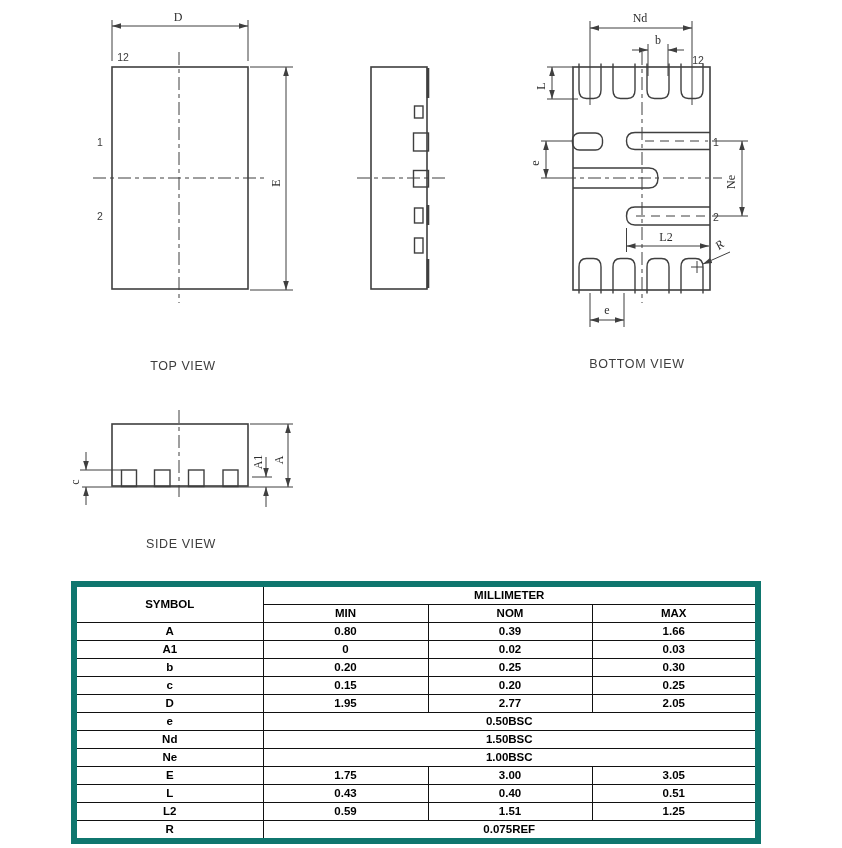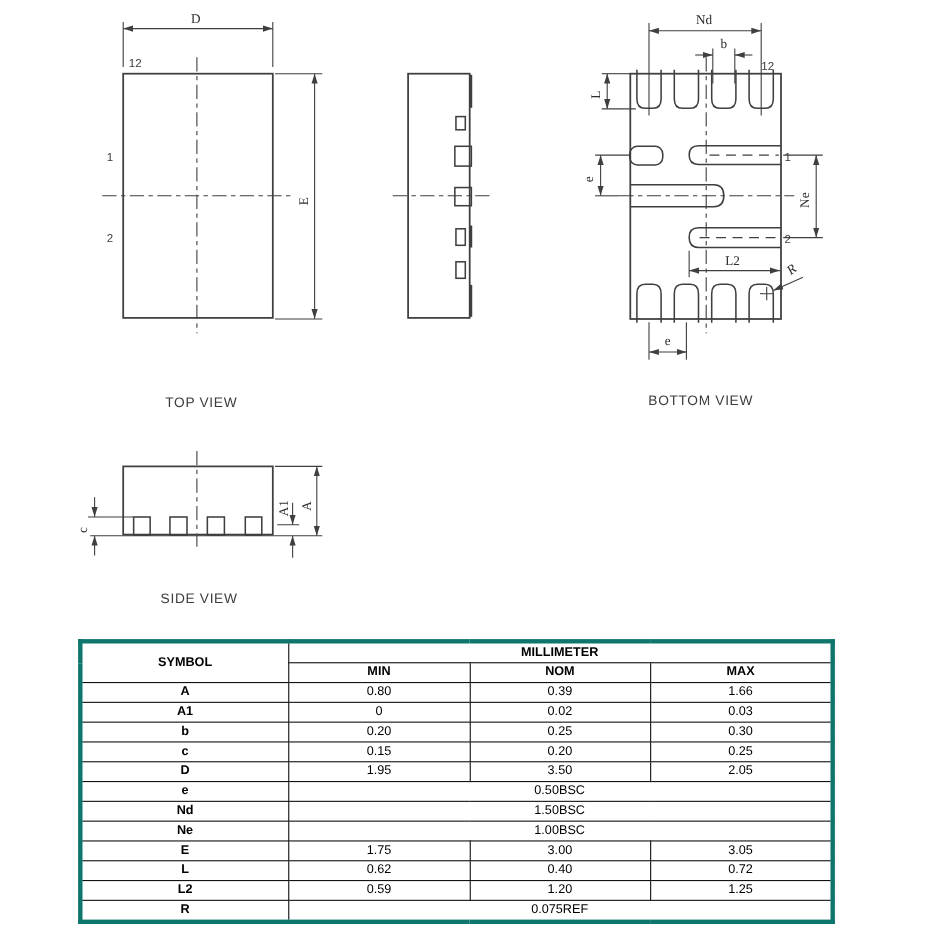--- a/index.html
+++ b/index.html
@@ -12,23 +12,23 @@
   .arr2{marker-start:url(#ar);marker-end:url(#ar);}
   .arre{marker-end:url(#ar);}
   .cl{fill:none;stroke:#3f3f3f;stroke-width:1;stroke-dasharray:13 4 4 4;}
   .dash{fill:none;stroke:#3f3f3f;stroke-width:1;stroke-dasharray:9 6;}
   .thick{stroke:#3f3f3f;stroke-width:2.6;}
   .dlbl{font:12px "Liberation Serif",serif;fill:#2e2e2e;text-anchor:middle;}
   .ital{font-style:italic;}
   .pin{font:10.5px "Liberation Sans",sans-serif;fill:#3b3b3b;text-anchor:middle;}
   .vtitle{font:12.5px "Liberation Sans",sans-serif;fill:#3d3d3d;text-anchor:middle;letter-spacing:.6px;}
   .dim-table{position:absolute;left:71px;top:581px;width:684px;border-collapse:collapse;
-             table-layout:fixed;font-size:11.5px;color:#000;border:4px solid #0f766e;}
+             table-layout:fixed;font-size:11.5px;color:#000;border:6px solid #0f766e;}
   .dim-table th,.dim-table td{border:1.2px solid #111;text-align:center;padding:0;
-             height:17px;line-height:17px;font-weight:normal;overflow:hidden;}
+             height:17px;line-height:17px;font-weight:bold;overflow:hidden;}
   .dim-table th{font-weight:bold;}
   .dim-table td.sym{font-weight:bold;}
 </style>
 </head>
 <body>
 
 <div id="page">
 
   <svg width="842" height="565" viewBox="0 0 842 565">
     <defs>
@@ -203,21 +203,21 @@
     </tr>
     <tr>
       <td class="sym">c</td>
       <td>0.15</td>
       <td>0.20</td>
       <td>0.25</td>
     </tr>
     <tr>
       <td class="sym">D</td>
       <td>1.95</td>
-      <td>3.50</td>
+      <td>2.77</td>
       <td>2.05</td>
     </tr>
     <tr>
       <td class="sym">e</td>
       <td colspan="3">0.50BSC</td>
     </tr>
     <tr>
       <td class="sym">Nd</td>
       <td colspan="3">1.50BSC</td>
     </tr>
@@ -226,28 +226,28 @@
       <td colspan="3">1.00BSC</td>
     </tr>
     <tr>
       <td class="sym">E</td>
       <td>1.75</td>
       <td>3.00</td>
       <td>3.05</td>
     </tr>
     <tr>
       <td class="sym">L</td>
-      <td>0.62</td>
+      <td>0.43</td>
       <td>0.40</td>
-      <td>0.72</td>
+      <td>0.51</td>
     </tr>
     <tr>
       <td class="sym">L2</td>
       <td>0.59</td>
-      <td>1.20</td>
+      <td>1.51</td>
       <td>1.25</td>
     </tr>
     <tr>
       <td class="sym">R</td>
       <td colspan="3">0.075REF</td>
     </tr>
   </tbody>
     </table>
 
 </div>

